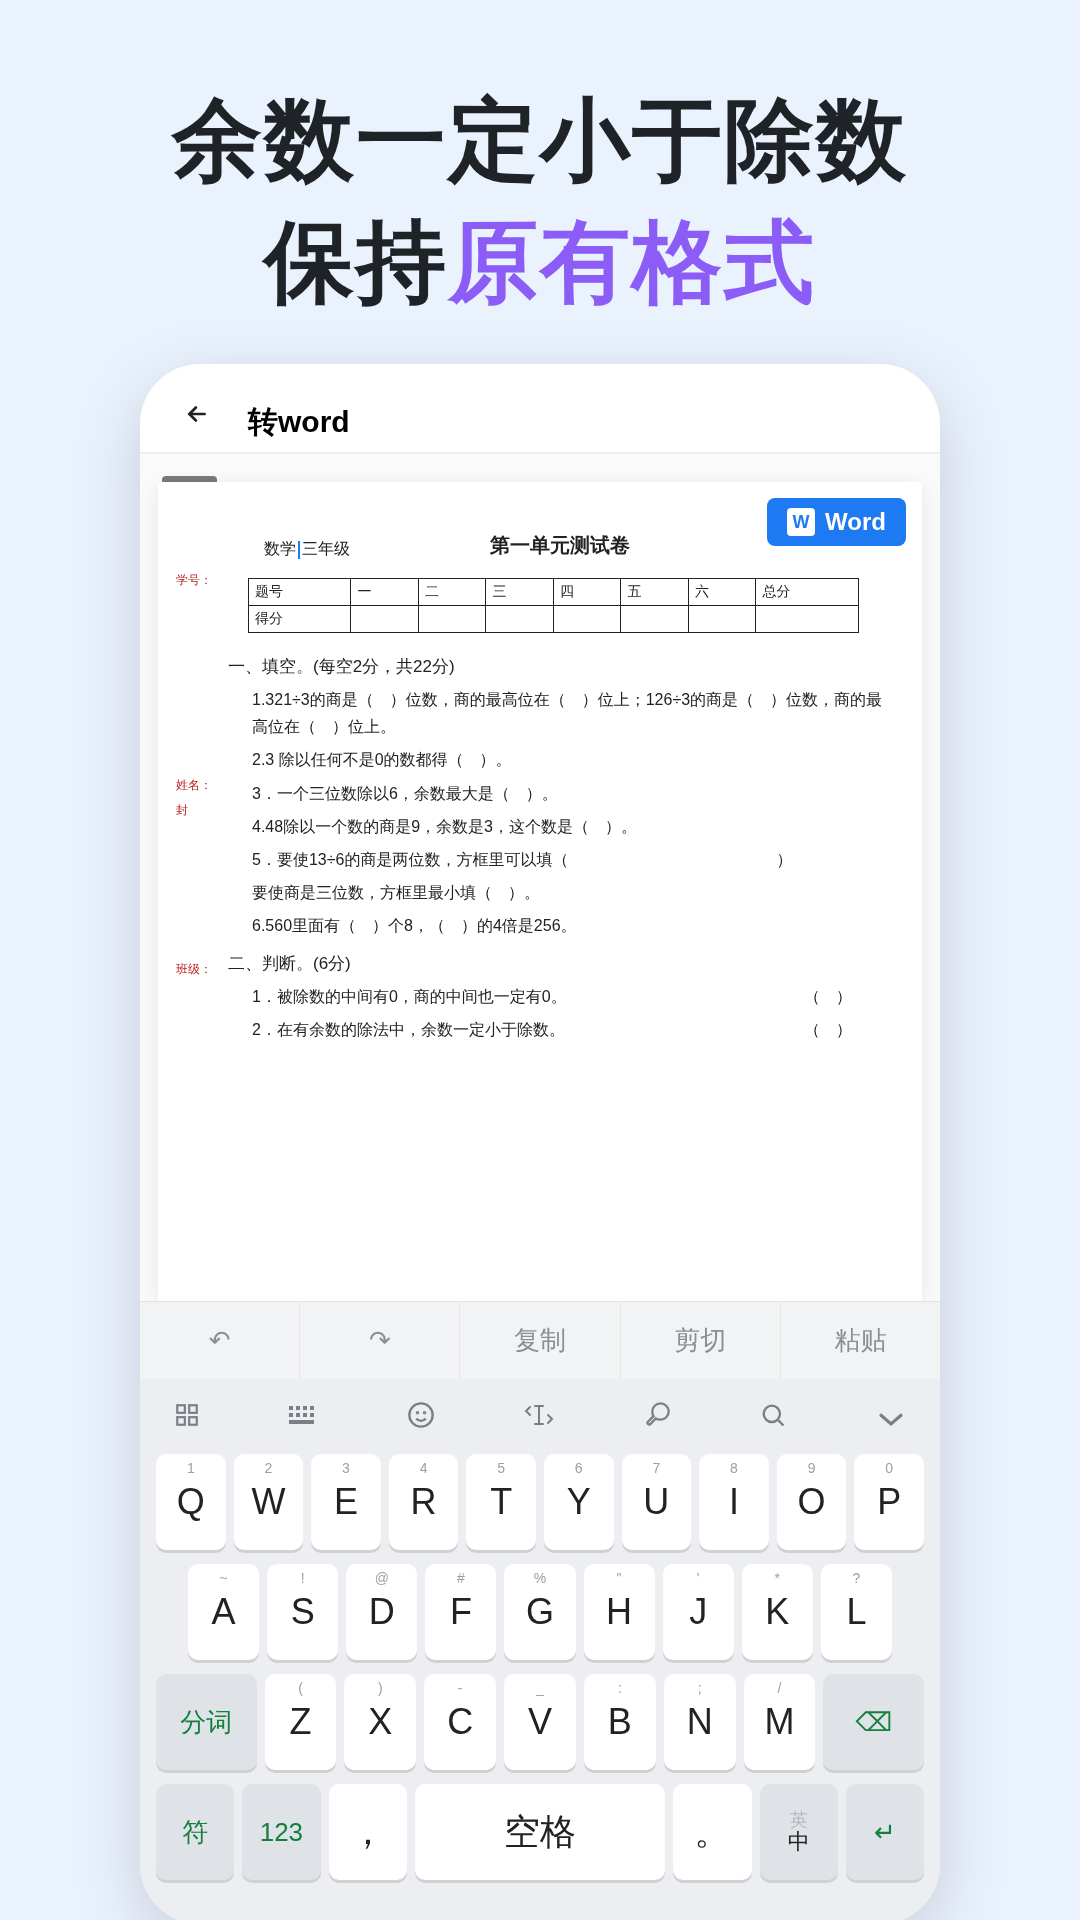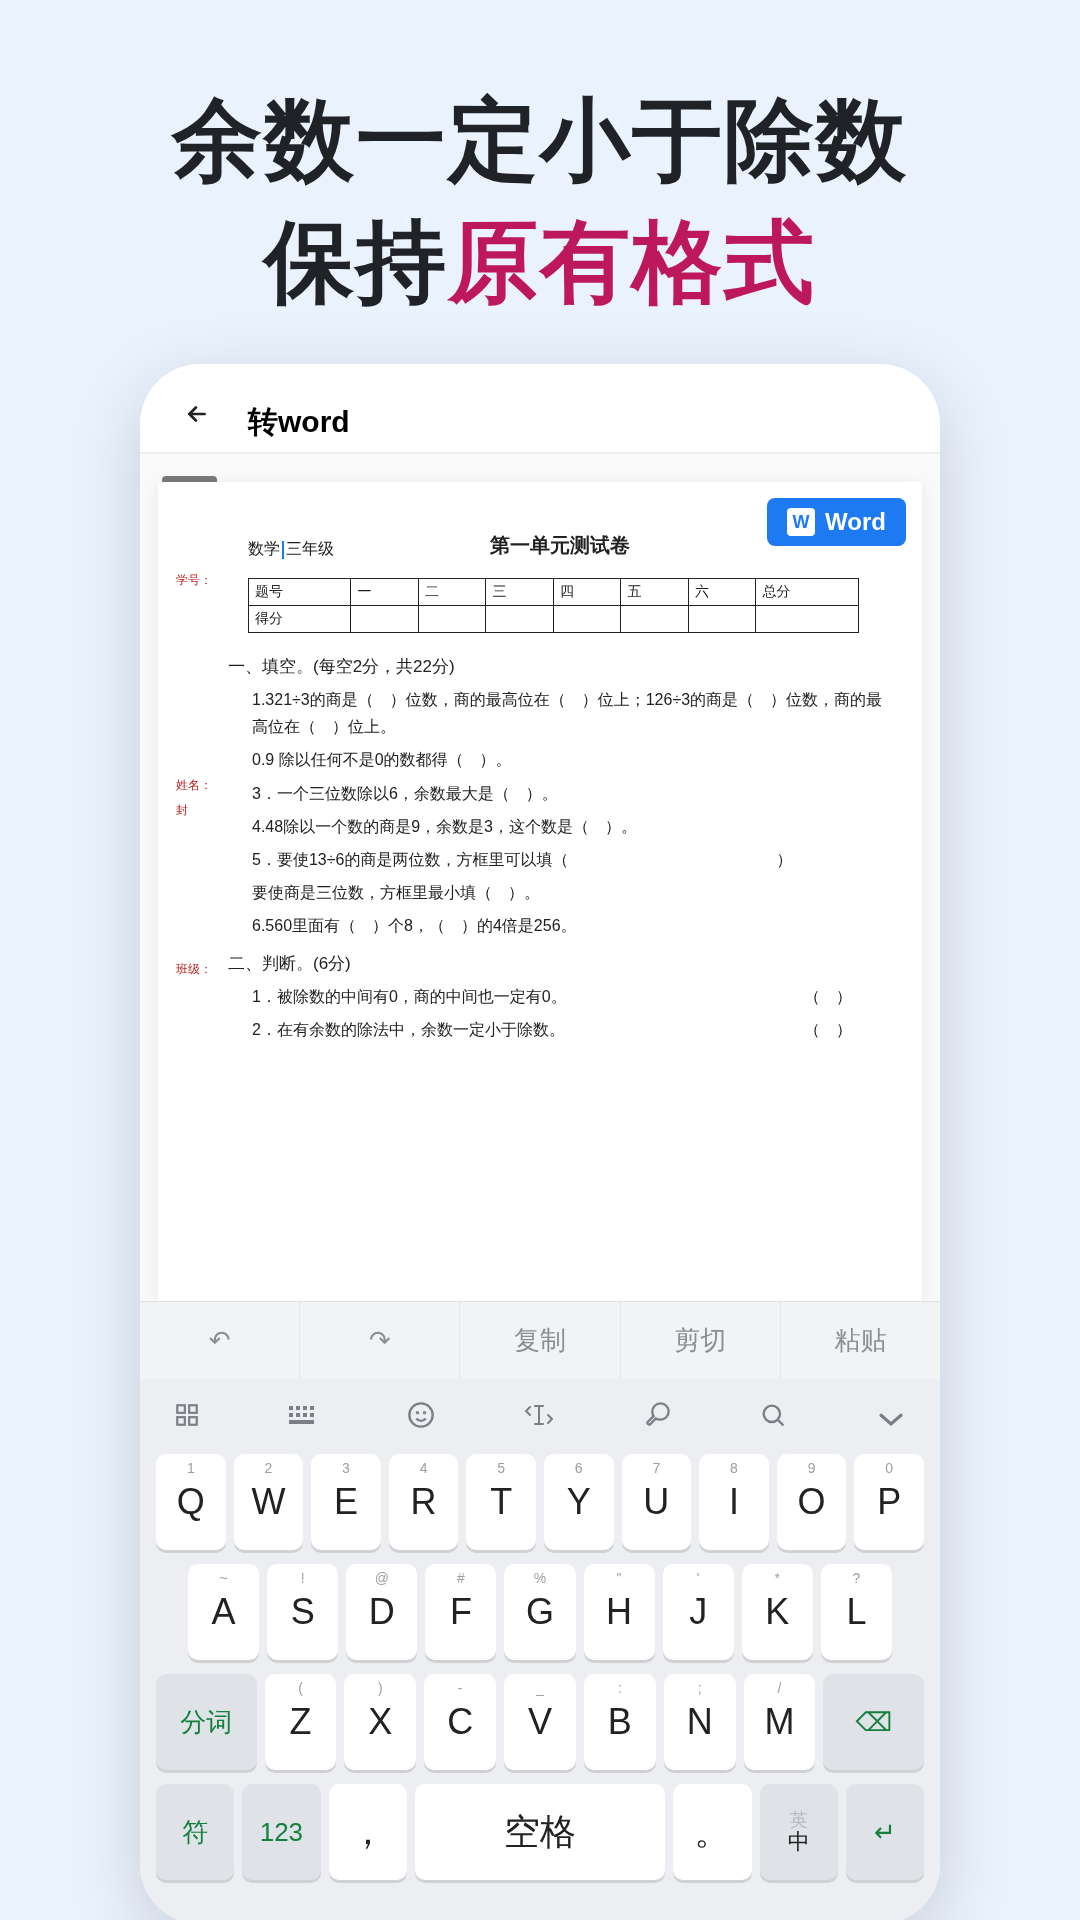--- a/index.html
+++ b/index.html
@@ -4,21 +4,21 @@
 <style>
 * { margin: 0; padding: 0; box-sizing: border-box; font-family: -apple-system, "PingFang SC", "Microsoft YaHei", sans-serif; }
 html, body { width: 1080px; height: 1920px; overflow: hidden; }
 body { background: #eaf2fd; }
 
 .hero {
   text-align: center;
   padding: 80px 0 40px;
 }
 .hero h1 { font-size: 90px; font-weight: 800; color: #1f2328; letter-spacing: 2px; }
-.hero h1 .accent { color: #be185d; }
+.hero h1 .accent { color: #8b5cf6; }
 
 .phone {
   width: 800px;
   height: 1560px;
   margin: 0 auto;
   background: #fff;
   border-radius: 60px;
   box-shadow: 0 20px 70px rgba(0,0,0,.15);
   overflow: hidden;
   display: flex;
@@ -87,21 +87,21 @@
   font-weight: 900;
 }
 
 .side-label { position: absolute; left: 18px; font-size: 12px; color: #b91c1c; writing-mode: horizontal-tb; }
 .sl-1 { top: 90px; }
 .sl-2 { top: 295px; }
 .sl-2b { top: 320px; }
 .sl-3 { top: 479px; }
 
 .doc-title { text-align: center; font-size: 20px; font-weight: 600; margin: 0 0 6px; }
-.subject-row { font-size: 16px; margin-left: 20px; margin-top: -26px; margin-bottom: 18px; }
+.subject-row { font-size: 16px; margin-left: 36px; margin-top: -26px; margin-bottom: 18px; }
 .subject-row .cursor { display: inline-block; width: 2px; height: 18px; background: #1d7af3; vertical-align: middle; margin: 0 2px; }
 
 .score-table { width: 92%; margin: 14px 0 22px 20px; border-collapse: collapse; }
 .score-table td { border: 1px solid #222; font-size: 14px; padding: 4px 6px; height: 24px; }
 .score-table td:first-child { white-space: nowrap; }
 
 .section { margin: 12px 0 8px 0; font-size: 17px; }
 .qline { margin: 6px 0 6px 24px; font-size: 16px; line-height: 1.7; }
 .paren { float: right; margin-right: 40px; }
 
@@ -227,21 +227,21 @@
               <td></td>
               <td></td>
               <td></td>
               <td></td>
         </tr>
       </tbody>
         </table>
 
       <div class="section">一、填空。(每空2分，共22分)</div>
       <div class="qline">1.321÷3的商是（　）位数，商的最高位在（　）位上；126÷3的商是（　）位数，商的最高位在（　）位上。</div>
-      <div class="qline">0.9 除以任何不是0的数都得（　）。</div>
+      <div class="qline">2.3 除以任何不是0的数都得（　）。</div>
       <div class="qline">3．一个三位数除以6，余数最大是（　）。</div>
       <div class="qline">4.48除以一个数的商是9，余数是3，这个数是（　）。</div>
       <div class="qline">5．要使13÷6的商是两位数，方框里可以填（　　　　　　　　　　　　　）</div>
       <div class="qline">要使商是三位数，方框里最小填（　）。</div>
       <div class="qline">6.560里面有（　）个8，（　）的4倍是256。</div>
 
       <div class="section">二、判断。(6分)</div>
       <div class="qline"><span>1．被除数的中间有0，商的中间也一定有0。</span><span class="paren">（　）</span></div>
       <div class="qline"><span>2．在有余数的除法中，余数一定小于除数。</span><span class="paren">（　）</span></div>
     </div>

